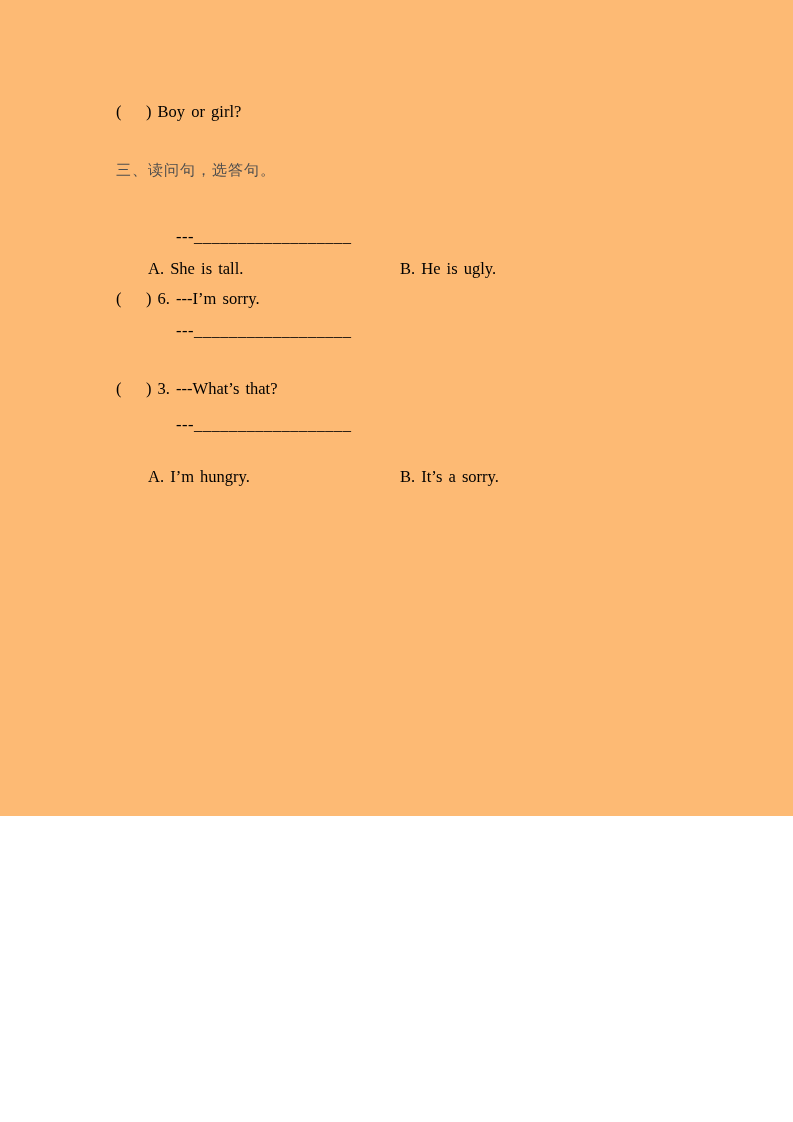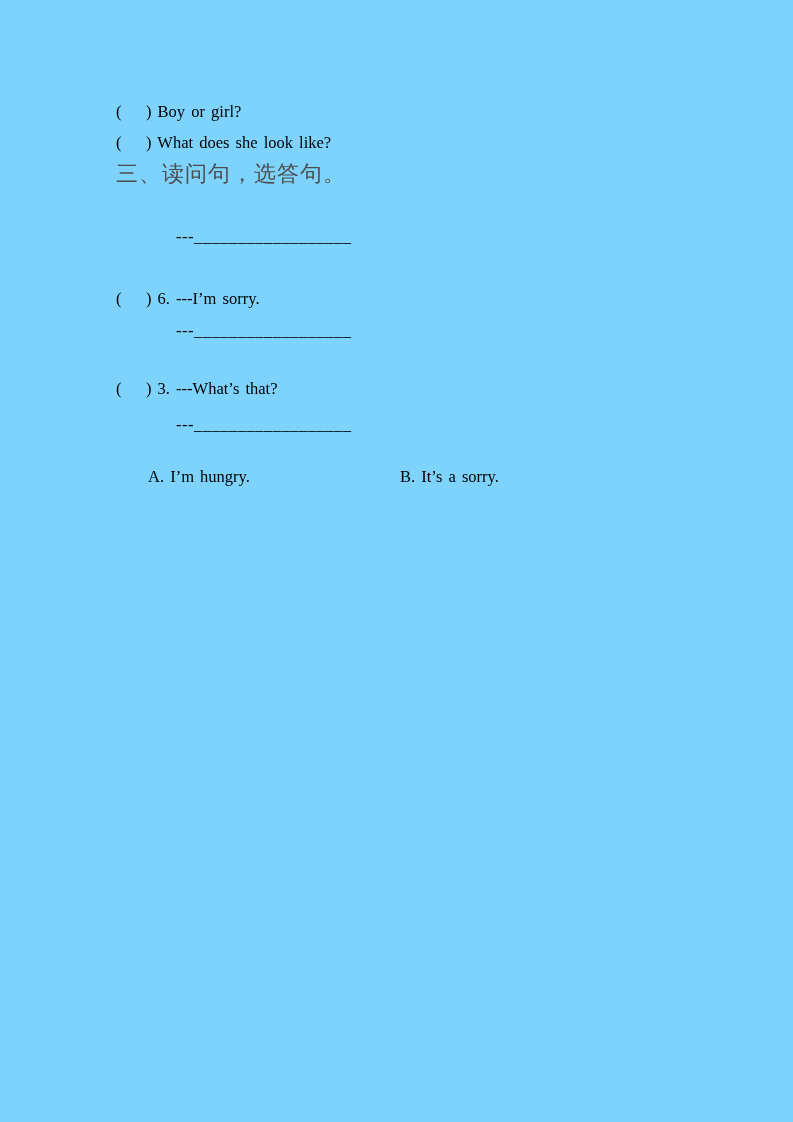--- a/index.html
+++ b/index.html
@@ -3,37 +3,37 @@
 <meta charset="utf-8">
 <style>
   html, body {
     margin: 0;
     padding: 0;
     background: #ffffff;
   }
   .page {
     position: relative;
     width: 793px;
-    height: 1122px;
-    background: #7dd3fc;
+    height: 816px;
+    background: #fdba74;
     font-family: "Liberation Serif", serif;
     font-size: 16.5px;
     color: #000000;
     overflow: hidden;
   }
   .line {
     position: absolute;
     left: 116px;
     line-height: 1.1;
     white-space: pre;
     word-spacing: 2px;
   }
   .section-header {
     color: #4d4d4d;
-    font-size: 22px;
+    font-size: 15px;
     letter-spacing: 1px;
     font-weight: 400;
   }
   .blank-line {
     left: 176px;
     letter-spacing: 0.5px;
   }
   .option-row {
     position: absolute;
     left: 0;
@@ -52,25 +52,28 @@
     white-space: pre;
     word-spacing: 2px;
   }
 </style>
 </head>
 <body>
 
 <div class="page">
 
   <div class="line" style="top:103px">(    ) Boy or girl?</div>
-  <div class="line" style="top:134px">(    ) What does she look like?</div>
 
   <div class="line section-header" style="top:162px">三、读问句，选答句。</div>
 
   <div class="line blank-line" style="top:228px">---__________________</div>
+  <div class="option-row" style="top:259px">
+    <span class="option-a">A. She is tall.</span>
+    <span class="option-b">B. He is ugly.</span>
+  </div>
 
   <div class="line" style="top:290px">(    ) 6. ---I’m sorry.</div>
   <div class="line blank-line" style="top:322px">---__________________</div>
 
   <div class="line" style="top:380px">(    ) 3. ---What’s that?</div>
   <div class="line blank-line" style="top:416px">---__________________</div>
   <div class="option-row" style="top:467px">
     <span class="option-a">A. I’m hungry.</span>
     <span class="option-b">B. It’s a sorry.</span>
   </div>

